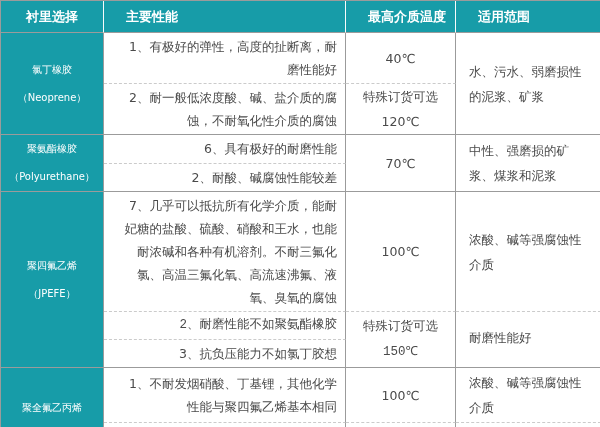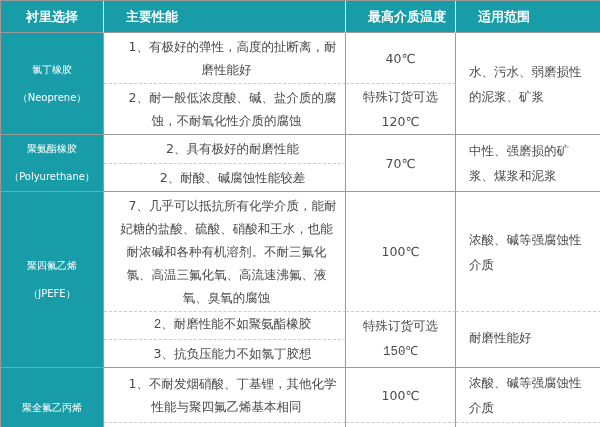--- a/index.html
+++ b/index.html
@@ -24,21 +24,21 @@
     border-right:1px solid #9B9B9B;border-bottom:1px solid #9B9B9B;
     font-size:12.5px;vertical-align:middle;overflow:hidden;
   }
   td.dashed{border-bottom:1px dashed #CBCBCB;}
 
   td.material{
     background:#179CA8;color:#fff;text-align:center;line-height:28px;
     padding:0 2px;font-size:10px;
   }
   td.perf{
-    text-align:center;padding:2px 8px 2px 12px;text-indent:12px;line-height:23px;
+    text-align:right;padding:2px 8px 2px 12px;text-indent:12px;line-height:23px;
   }
   td.temp{
     text-align:center;white-space:pre-line;line-height:25px;padding:0 2px;
   }
   td.range{
     text-align:left;padding:2px 8px 2px 13px;line-height:25px;
   }
 
   tr.h31{height:31px;margin-top:36px;} tr.h49{height:49px;} tr.h48{height:48px;}
   tr.h27{height:27px;} tr.h95{height:95px;} tr.h22{height:22px;font-family:Liberation Mono, monospace;}
@@ -78,21 +78,21 @@
         <td class="perf">2、耐一般低浓度酸、碱、盐介质的腐蚀，不耐氧化性介质的腐蚀</td>
         <td class="temp">特殊订货可选
 120℃</td>
       </tr>
 
       <tr class="h27">
         <td class="material" rowspan="2">
           <div>聚氨酯橡胶</div>
           <div>（Polyurethane）</div>
         </td>
-        <td class="perf dashed">2、具有极好的耐磨性能</td>
+        <td class="perf dashed">6、具有极好的耐磨性能</td>
         <td class="temp" rowspan="2">70℃</td>
         <td class="range" rowspan="2">中性、强磨损的矿浆、煤浆和泥浆</td>
       </tr>
       <tr class="h27">
         <td class="perf">2、耐酸、碱腐蚀性能较差</td>
       </tr>
 
       <tr class="h95">
         <td class="material" rowspan="3">
           <div>聚四氟乙烯</div>

